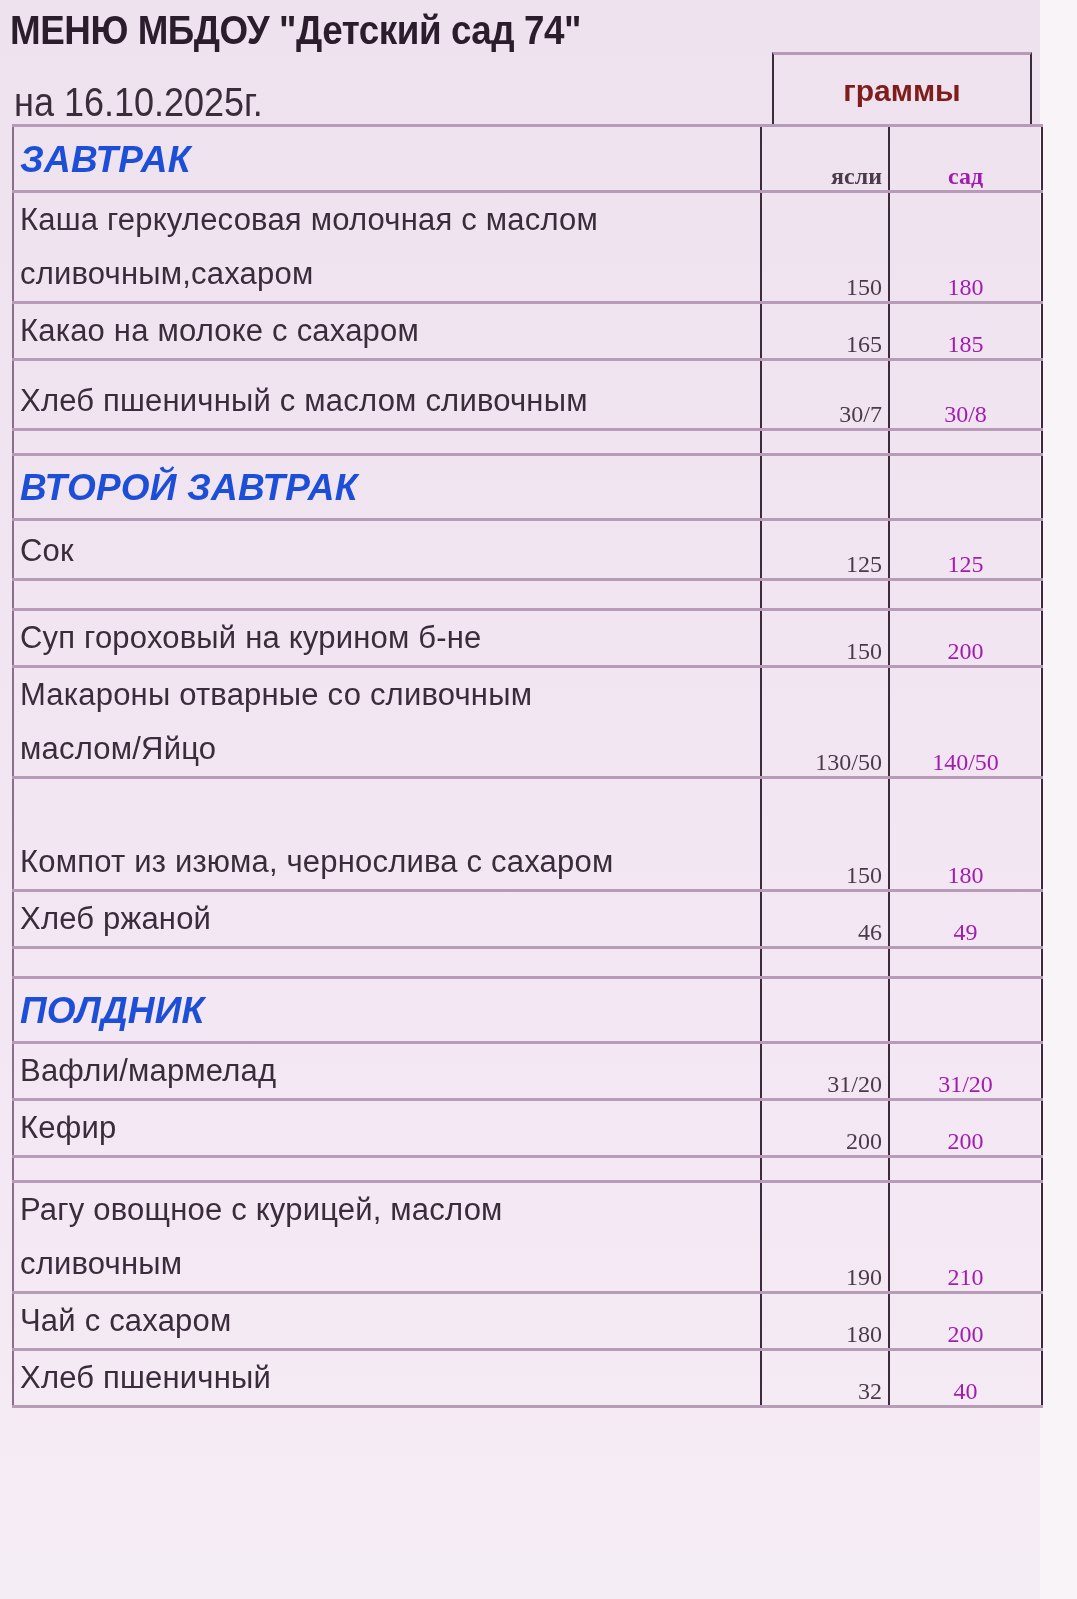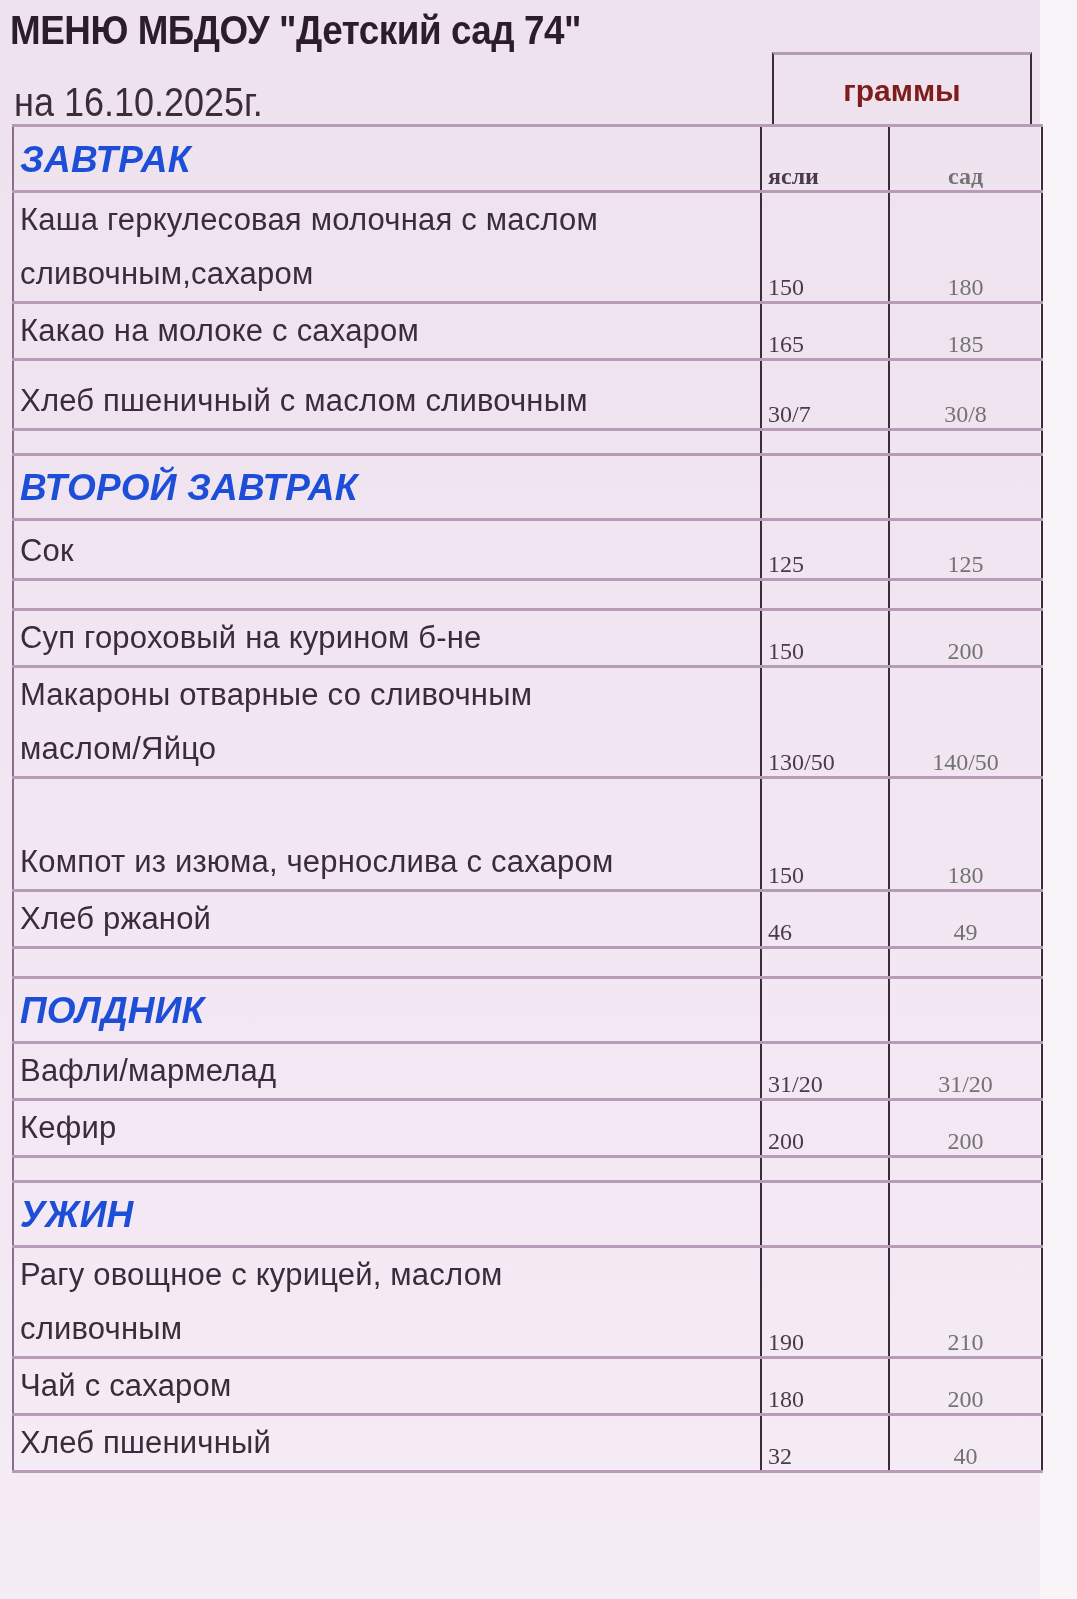--- a/index.html
+++ b/index.html
@@ -36,22 +36,22 @@
     position:absolute; left:12px; top:124px; width:1029px;
     border-collapse:collapse; table-layout:fixed;
   }
   table.menu td {
     border-top:3px solid #b79bb7;
     border-bottom:3px solid #b79bb7;
     padding:0 6px;
     vertical-align:bottom;
   }
   table.menu td.name { border-left:2px solid #8a6f8a; }
-  table.menu td.c1 { border-left:2px solid #3d2a3d; text-align:left; font-size:24px; color:#4a3a4a; font-family:"Liberation Serif", serif; }
-  table.menu td.c2 { border-left:2px solid #3d2a3d; border-right:2px solid #3d2a3d; text-align:center; font-size:24px; color:#737373; font-family:"Liberation Serif", serif; }
+  table.menu td.c1 { border-left:2px solid #3d2a3d; text-align:right; font-size:24px; color:#4a3a4a; font-family:"Liberation Serif", serif; }
+  table.menu td.c2 { border-left:2px solid #3d2a3d; border-right:2px solid #3d2a3d; text-align:center; font-size:24px; color:#a21caf; font-family:"Liberation Serif", serif; }
   td.name { font-size:31px; color:#3b2c3b; line-height:54px; letter-spacing:0.2px; }
   td.section { font-size:37px; font-weight:bold; font-style:italic; color:#1d4ed8; line-height:60px; }
   td.hdr { font-size:30px; font-weight:bold; color:#2f222f; text-align:center; vertical-align:middle; font-family:"Liberation Sans", sans-serif; }
   td.val { padding-bottom:6px; }
 </style>
 </head>
 <body>
 
 <div class="paper"></div>
 <div class="right-strip"></div>
@@ -158,25 +158,20 @@
     <td class="name">Кефир</td>
     <td class="c1 val">200</td>
     <td class="c2 val">200</td>
   </tr>
   <tr style="height:25px">
     <td class="name"></td>
         <td class="c1"></td>
         <td class="c2"></td>
   </tr>
 
-  <tr style="height:65px">
-    <td class="name section">УЖИН</td>
-    <td class="c1"></td>
-        <td class="c2"></td>
-  </tr>
   <tr style="height:105px">
     <td class="name">
       <div>Рагу овощное с курицей, маслом</div>
       <div>сливочным</div>
     </td>
     <td class="c1 val">190</td>
     <td class="c2 val">210</td>
   </tr>
   <tr style="height:55px">
     <td class="name">Чай с сахаром</td>

